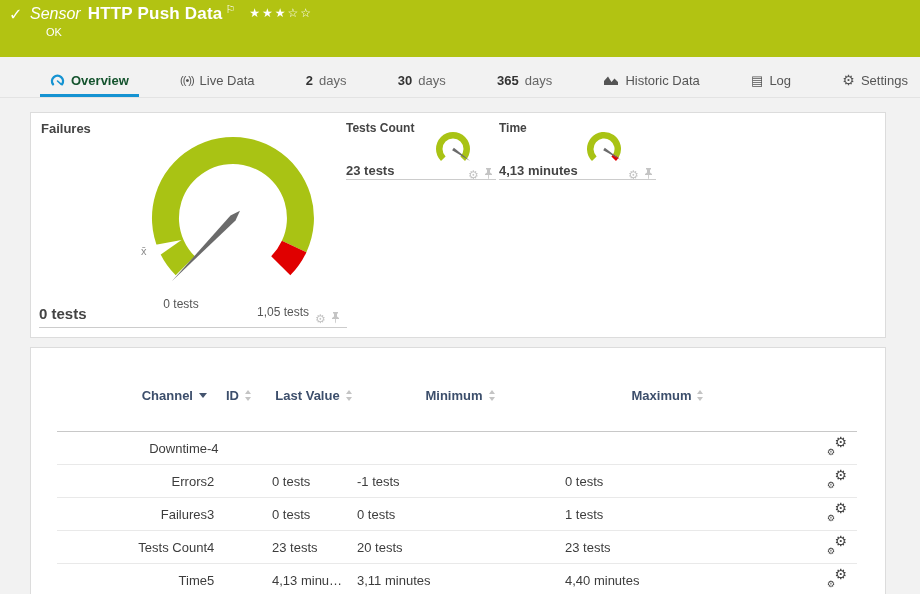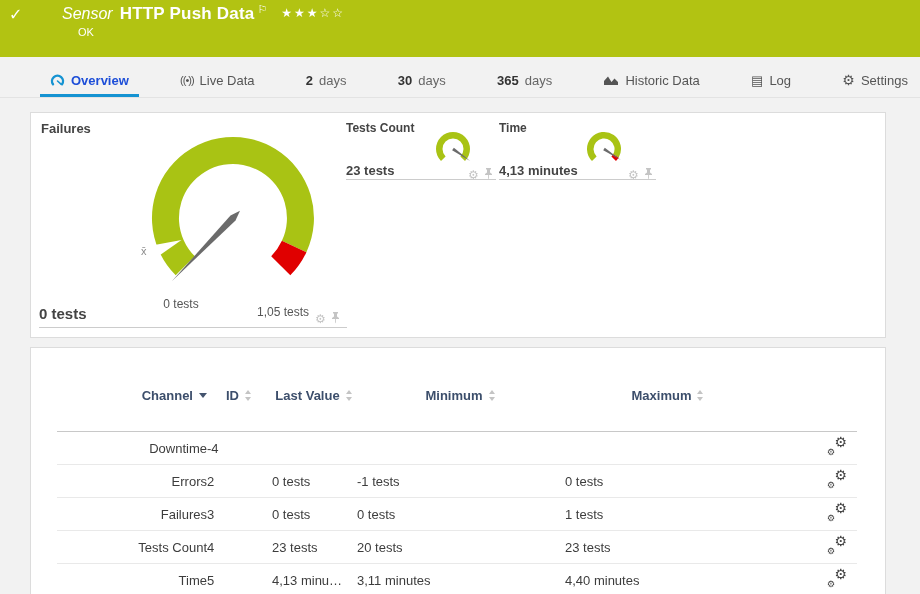--- a/index.html
+++ b/index.html
@@ -2,34 +2,34 @@
 <html><head>
 <meta charset="utf-8">
 <style>
   html,body{margin:0;padding:0;width:920px;height:594px;overflow:hidden;
     background:#f2f2f2;font-family:"Liberation Sans","DejaVu Sans",sans-serif;}
   .page{position:relative;width:920px;height:594px;}
 
   
   .topbar{position:absolute;left:0;top:0;width:920px;height:57px;background:#b2c312;color:#fff;}
   .check{position:absolute;left:9px;top:5px;font-size:16px;font-weight:bold;}
-  .titleblock{position:absolute;left:30px;top:4px;margin-left:32px;}
+  .titleblock{position:absolute;left:30px;top:4px;}
   .titlerow{display:flex;align-items:baseline;white-space:nowrap;}
   .kind{font-style:italic;font-size:16px;margin-right:7px;}
   .title{font-size:17px;font-weight:bold;letter-spacing:.2px;}
   .flag{font-size:11px;position:relative;top:-6px;margin-left:3px;}
   .stars{font-size:12px;letter-spacing:2px;margin-left:14px;position:relative;top:-2px;}
   .statusrow{margin-top:2px;padding-left:16px;font-size:11px;font-weight:normal;}
 
   
   .tabs{position:absolute;left:0;top:66px;width:920px;height:32px;box-sizing:border-box;
     display:flex;justify-content:space-between;padding:0 2px 0 40px;border-bottom:1px solid #e3e3e3;}
   .tab{display:flex;align-items:center;gap:6px;height:100%;padding:0 10px;box-sizing:border-box;
     border-bottom:3px solid transparent;font-size:13px;color:#555;cursor:pointer;white-space:nowrap;}
-  .tab.active{border-bottom-color:#1593d2;color:#1d4ed8;font-weight:bold;}
+  .tab.active{border-bottom-color:#1593d2;color:#14532d;font-weight:bold;}
   .tab .num{font-weight:bold;color:#333;}
   .tab .unit{color:#666;}
   .ticon{display:inline-flex;align-items:center;color:#555;}
   .live-glyph{font-size:11px;letter-spacing:-1px;color:#555;}
   .log-glyph{font-size:13px;color:#555;line-height:1;}
   .gear-glyph{font-size:14px;color:#555;line-height:1;}
 
   
   .card{position:absolute;background:#fff;border:1px solid #dcdcdc;box-sizing:border-box;}
   .card-gauges{left:30px;top:112px;width:856px;height:226px;}

